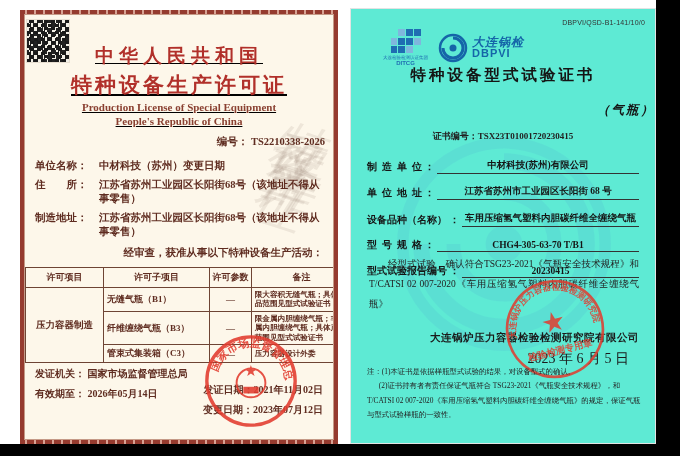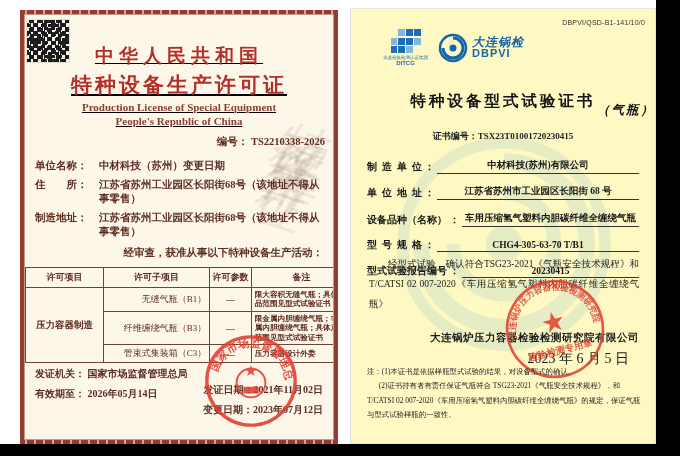--- a/index.html
+++ b/index.html
@@ -28,49 +28,49 @@
   .lc-no{position:relative;text-align:right;padding-right:8px;margin-top:8px;
     font-size:10.5px;font-weight:bold;color:#5f2c20;}
   .lc-fields{position:relative;margin:10px 10px 0 10px;}
   .lc-frow{display:flex;font-size:10.5px;font-weight:bold;color:#5f2c20;margin-top:4.5px;line-height:1.35;}
   .lc-frow .lbl{white-space:pre;min-width:64px;}
   .lc-intro{margin:7px 10px 0 32px;font-size:10.5px;font-weight:bold;color:#5f2c20;text-align:right;}
   table.lic{border-collapse:collapse;margin:7px auto 0 auto;width:327px;}
   table.lic th,table.lic td{border:1px solid #6e4434;color:#5f2c20;padding:2px 3px;}
   table.lic th{font-size:9px;font-weight:bold;text-align:center;padding:3px 2px;}
   td.proj{font-size:9.5px;font-weight:bold;text-align:center;width:70px;}
-  td.sub{font-size:9px;font-weight:normal;text-align:right;width:98px;}
+  td.sub{font-size:9px;font-weight:bold;text-align:left;width:98px;}
   td.par{font-size:9px;text-align:center;width:34px;font-weight:bold;}
   td.note{font-size:7.6px;width:92px;line-height:1.25;font-weight:bold;}
   .lc-footer{position:absolute;left:10px;right:8px;bottom:14px;height:64px;font-size:10px;font-weight:bold;color:#5f2c20;}
   .lc-f-issuer{position:absolute;left:0;top:6px;}
   .lc-f-valid{position:absolute;left:0;top:26px;}
   .lc-f-issue{position:absolute;right:2px;top:22px;}
   .lc-f-change{position:absolute;right:2px;top:42px;}
   .seal-left{position:absolute;left:178px;top:318px;width:96px;height:96px;opacity:.88;}
 
   
-  .cert-right{position:absolute;left:350px;top:8px;width:306px;height:436px;background:#fef9c3;
+  .cert-right{position:absolute;left:350px;top:8px;width:306px;height:436px;background:#5eead4;
     border:1px solid #e3e3e3;box-sizing:border-box;overflow:hidden;}
   .wm-swirl{position:absolute;left:38px;top:120px;opacity:.13;pointer-events:none;}
   .rc-docno{position:absolute;right:10px;top:10px;font-size:7px;color:#333;
     font-family:"Liberation Sans",sans-serif;letter-spacing:.2px;}
   .rc-logos{position:absolute;left:32px;top:20px;display:flex;align-items:center;gap:10px;}
   .ditcg{display:flex;flex-direction:column;align-items:center;}
   .ditcg-grid{width:30px;height:24px;display:grid;grid-template-columns:repeat(4,1fr);grid-template-rows:repeat(3,1fr);gap:1.5px;}
   .ditcg-grid i{background:#1f6db2;}
   .ditcg-grid i.lt{background:#7fb7dd;}
   .ditcg-grid i.off{background:transparent;}
   .ditcg-cap{font-size:4.5px;color:#1f6db2;margin-top:2px;white-space:nowrap;font-family:"Liberation Sans",sans-serif;}
   .ditcg-cap2{font-size:6px;color:#1f6db2;font-weight:bold;font-family:"Liberation Sans",sans-serif;}
   .dbpvi{display:flex;align-items:center;gap:4px;}
   .dbpvi-txt{display:flex;flex-direction:column;line-height:1;}
   .dbpvi-cn{font-size:12px;font-weight:bold;color:#1565a8;font-style:italic;letter-spacing:1px;}
   .dbpvi-en{font-size:11px;font-weight:bold;color:#1565a8;font-family:"Liberation Sans",sans-serif;letter-spacing:1px;}
-  .rc-title{position:absolute;left:0;right:0;top:82px;text-align:center;font-size:15.5px;
+  .rc-title{position:absolute;left:0;right:0;top:56px;text-align:center;font-size:15.5px;
     font-weight:bold;color:#151515;letter-spacing:3px;}
   .rc-sub{position:absolute;left:0;right:0;top:93px;text-align:right;font-size:12.5px;font-weight:bold;color:#151515;letter-spacing:2px;font-style:italic;}
   .rc-certno{position:absolute;left:0;right:0;top:121px;text-align:center;font-size:9px;color:#222;font-weight:bold;}
   .rc-fields{position:absolute;left:16px;right:16px;top:138px;}
   .rc-frow{display:flex;align-items:flex-end;margin-top:11.5px;}
   .rc-frow .lbl{font-size:10px;font-weight:bold;color:#151515;white-space:pre;}
   .rc-frow .val{flex:1;border-bottom:1px solid #333;text-align:center;font-size:9.5px;
     font-weight:bold;color:#151515;padding-bottom:1px;white-space:nowrap;}
   .rc-statement{position:absolute;left:18px;right:16px;top:246px;font-size:9.5px;color:#222;
     line-height:2.1;text-indent:2em;text-align:justify;}

